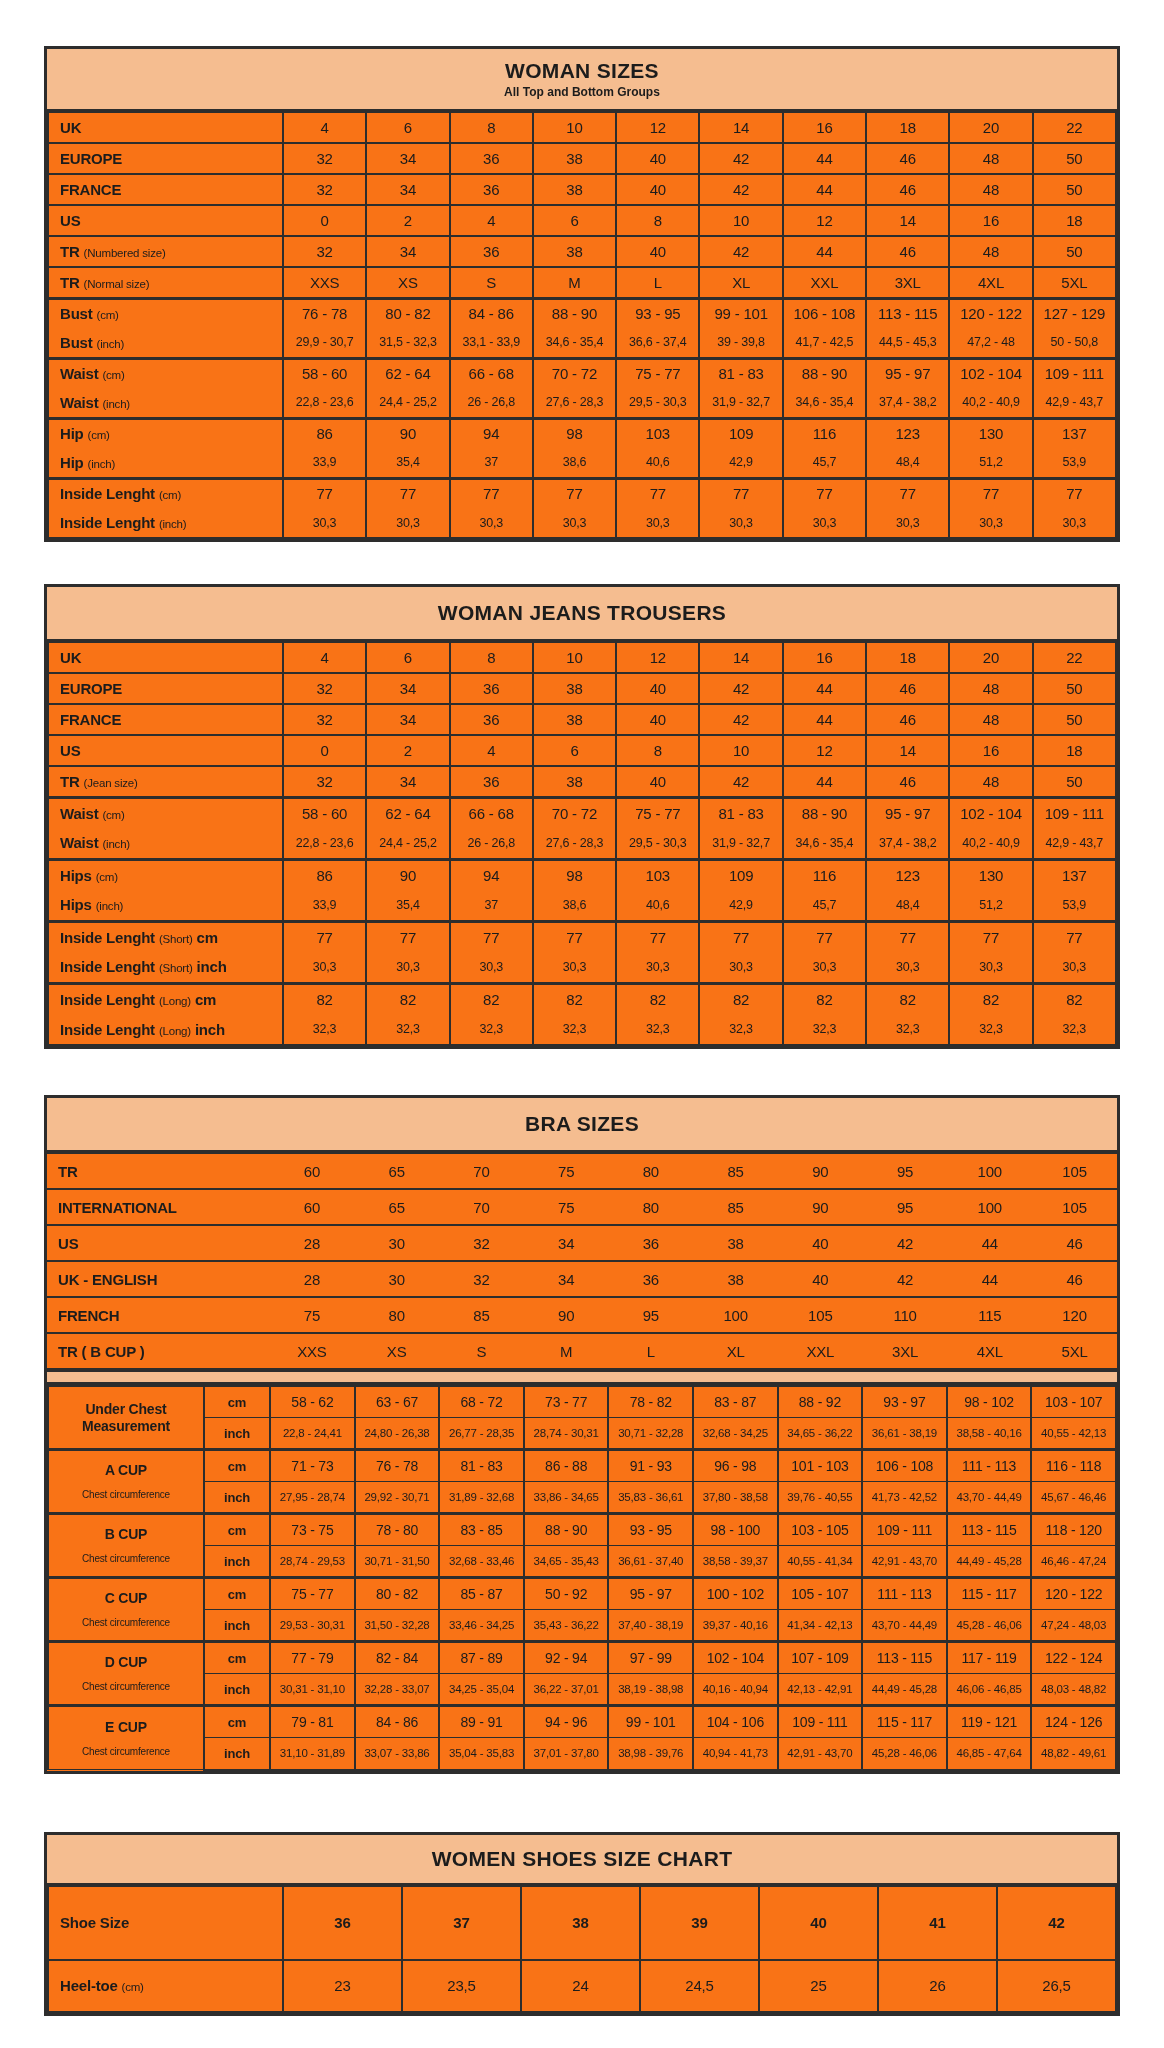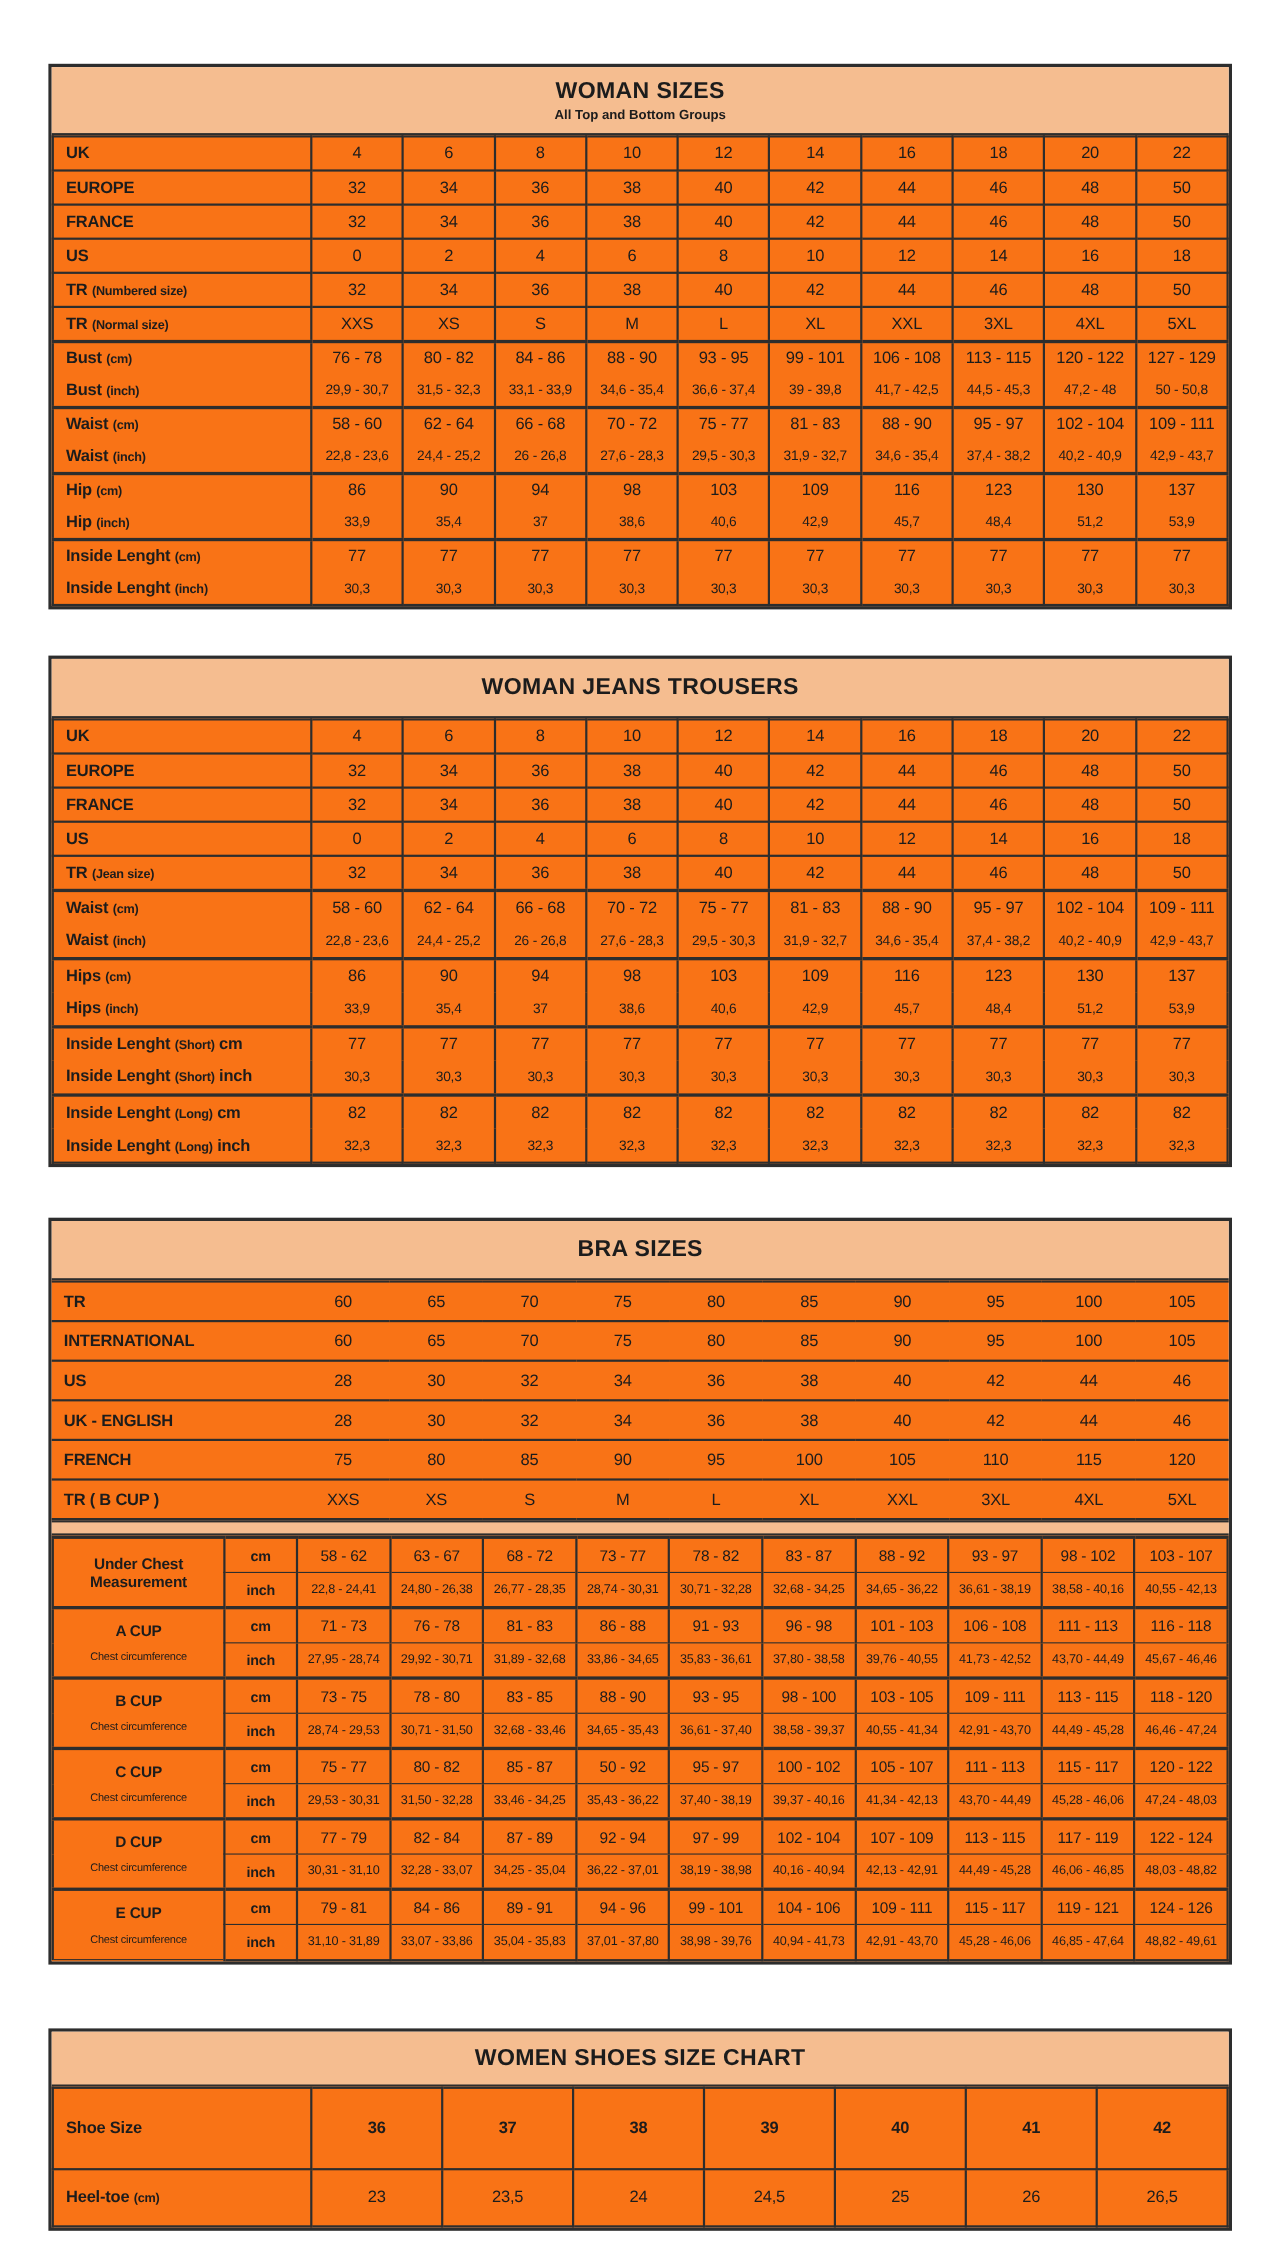--- a/index.html
+++ b/index.html
@@ -3,21 +3,21 @@
 <meta charset="utf-8">
 <style>
   *{box-sizing:border-box;margin:0;padding:0}
   html,body{background:#ffffff}
   body{
     width:1164px;height:2048px;
     font-family:"Liberation Sans",sans-serif;
     color:#1c1c1c;
     overflow:hidden;
   }
-  .page{padding:58px 44px 0 44px}
+  .page{padding:46px 44px 0 44px}
   .tbl{border:3px solid #2d2d2d;background:#fdfdfd}
   .gap-a{height:42px}
   .gap-b{height:46px}
   .gap-c{height:58px}
   .thead{
     background:#f5bd90;
     text-align:center;
     border-bottom:2px solid #2d2d2d;
     display:flex;flex-direction:column;justify-content:center;
   }
@@ -28,21 +28,21 @@
   table{width:100%;border-collapse:collapse;table-layout:fixed;background:#f97316}
   td{
     border:2px solid #2d2d2d;
     text-align:center;
     font-size:15px;
     padding:0 2px;
     letter-spacing:-0.2px;
     overflow:hidden;white-space:nowrap;
   }
   td.lbl{text-align:left;padding-left:11px;font-weight:bold;font-size:15px;white-space:nowrap}
-  td.lbl small{font-size:11.5px;font-weight:bold}
+  td.lbl small{font-size:11.5px;font-weight:normal}
   td.val{font-weight:normal}
   td.val.small{font-size:12.5px}
   td.val.bold{font-weight:bold}
   tr.pair-top td{border-bottom:none}
   tr.pair-bottom td{border-top:none}
   tr.group-start td{border-top:3px solid #2d2d2d}
   
   #t1 tr{height:31px}
   #t1 tr.pair-top,#t1 tr.pair-bottom{height:30px}
   #t2 tr{height:31px}

